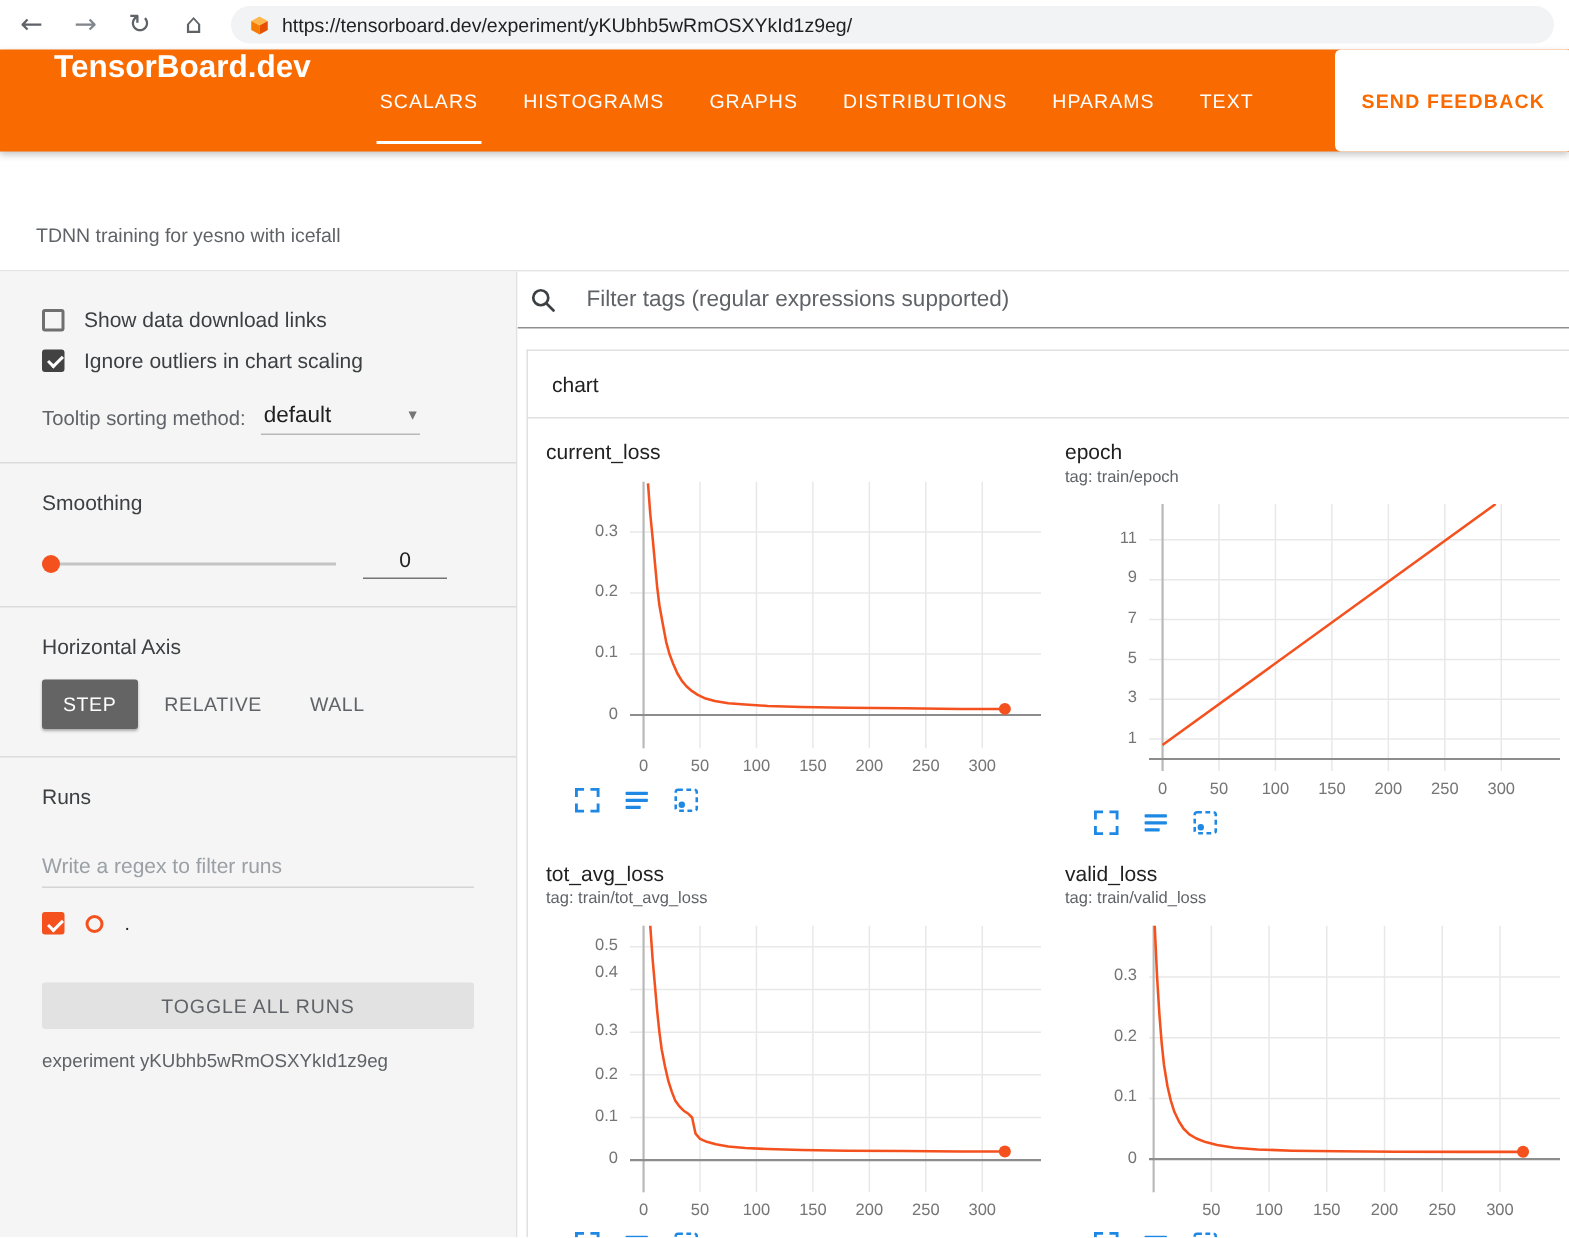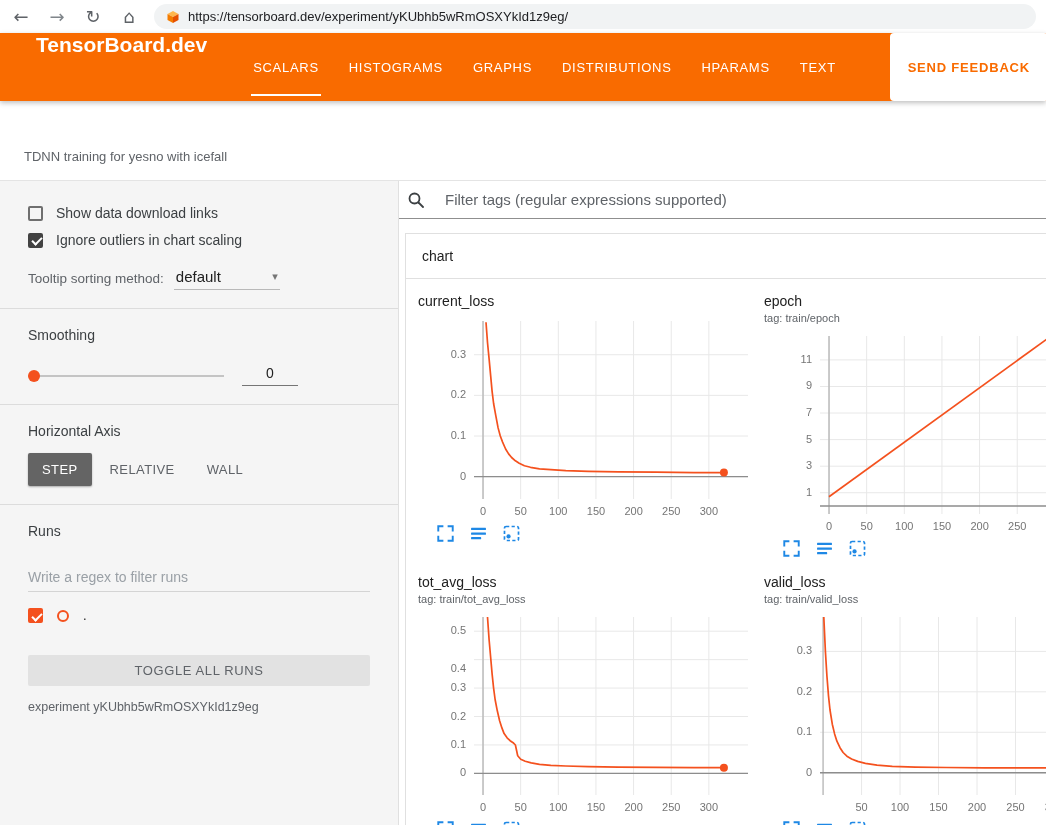--- a/index.html
+++ b/index.html
@@ -74,21 +74,21 @@
     border-bottom: 1px solid #e4e4e4;
     color: #5f6368; font-size: 13px;
     background: #fff;
   }
 
   
   .content { flex: 1; display: flex; overflow: hidden; }
 
   
   .sidebar {
-    width: 399px; flex: none;
+    width: 345px; flex: none;
     background: #f5f5f5;
     border-right: 1px solid #e0e0e0;
     padding: 24px 28px 0;
     font-size: 14px; color: #3c4043;
     overflow: hidden;
   }
   .check-row { display: flex; align-items: center; gap: 13px; margin-bottom: 11px; }
   .checkbox {
     width: 15px; height: 15px; flex: none;
     border: 2px solid #6f6f6f; border-radius: 2px;
@@ -420,21 +420,21 @@
 
         <div class="chart-block">
           <div class="chart-title">tot_avg_loss</div>
           <div class="chart-tag">tag: train/tot_avg_loss</div>
           <div class="chart-area">
             <div class="y-axis">
                 <div class="tick-y" style="top: 149.39px;">0</div>
                 <div class="tick-y" style="top: 120.955px;">0.1</div>
                 <div class="tick-y" style="top: 92.5208px;">0.2</div>
                 <div class="tick-y" style="top: 64.0863px;">0.3</div>
-                <div class="tick-y" style="top: 45px;">0.4</div>
+                <div class="tick-y" style="top: 25px;">0.4</div>
                 <div class="tick-y" style="top: 7.21725px;">0.5</div>
               </div>
             <div class="plot"><svg width="274" height="178">
                   <line x1="9.032967032967033" y1="0" x2="9.032967032967033" y2="178" stroke="#e8e8e8"></line>
                   <line x1="46.67032967032967" y1="0" x2="46.67032967032967" y2="178" stroke="#e8e8e8"></line>
                   <line x1="84.3076923076923" y1="0" x2="84.3076923076923" y2="178" stroke="#e8e8e8"></line>
                   <line x1="121.94505494505493" y1="0" x2="121.94505494505493" y2="178" stroke="#e8e8e8"></line>
                   <line x1="159.5824175824176" y1="0" x2="159.5824175824176" y2="178" stroke="#e8e8e8"></line>
                   <line x1="197.2197802197802" y1="0" x2="197.2197802197802" y2="178" stroke="#e8e8e8"></line>
                   <line x1="234.85714285714283" y1="0" x2="234.85714285714283" y2="178" stroke="#e8e8e8"></line>

